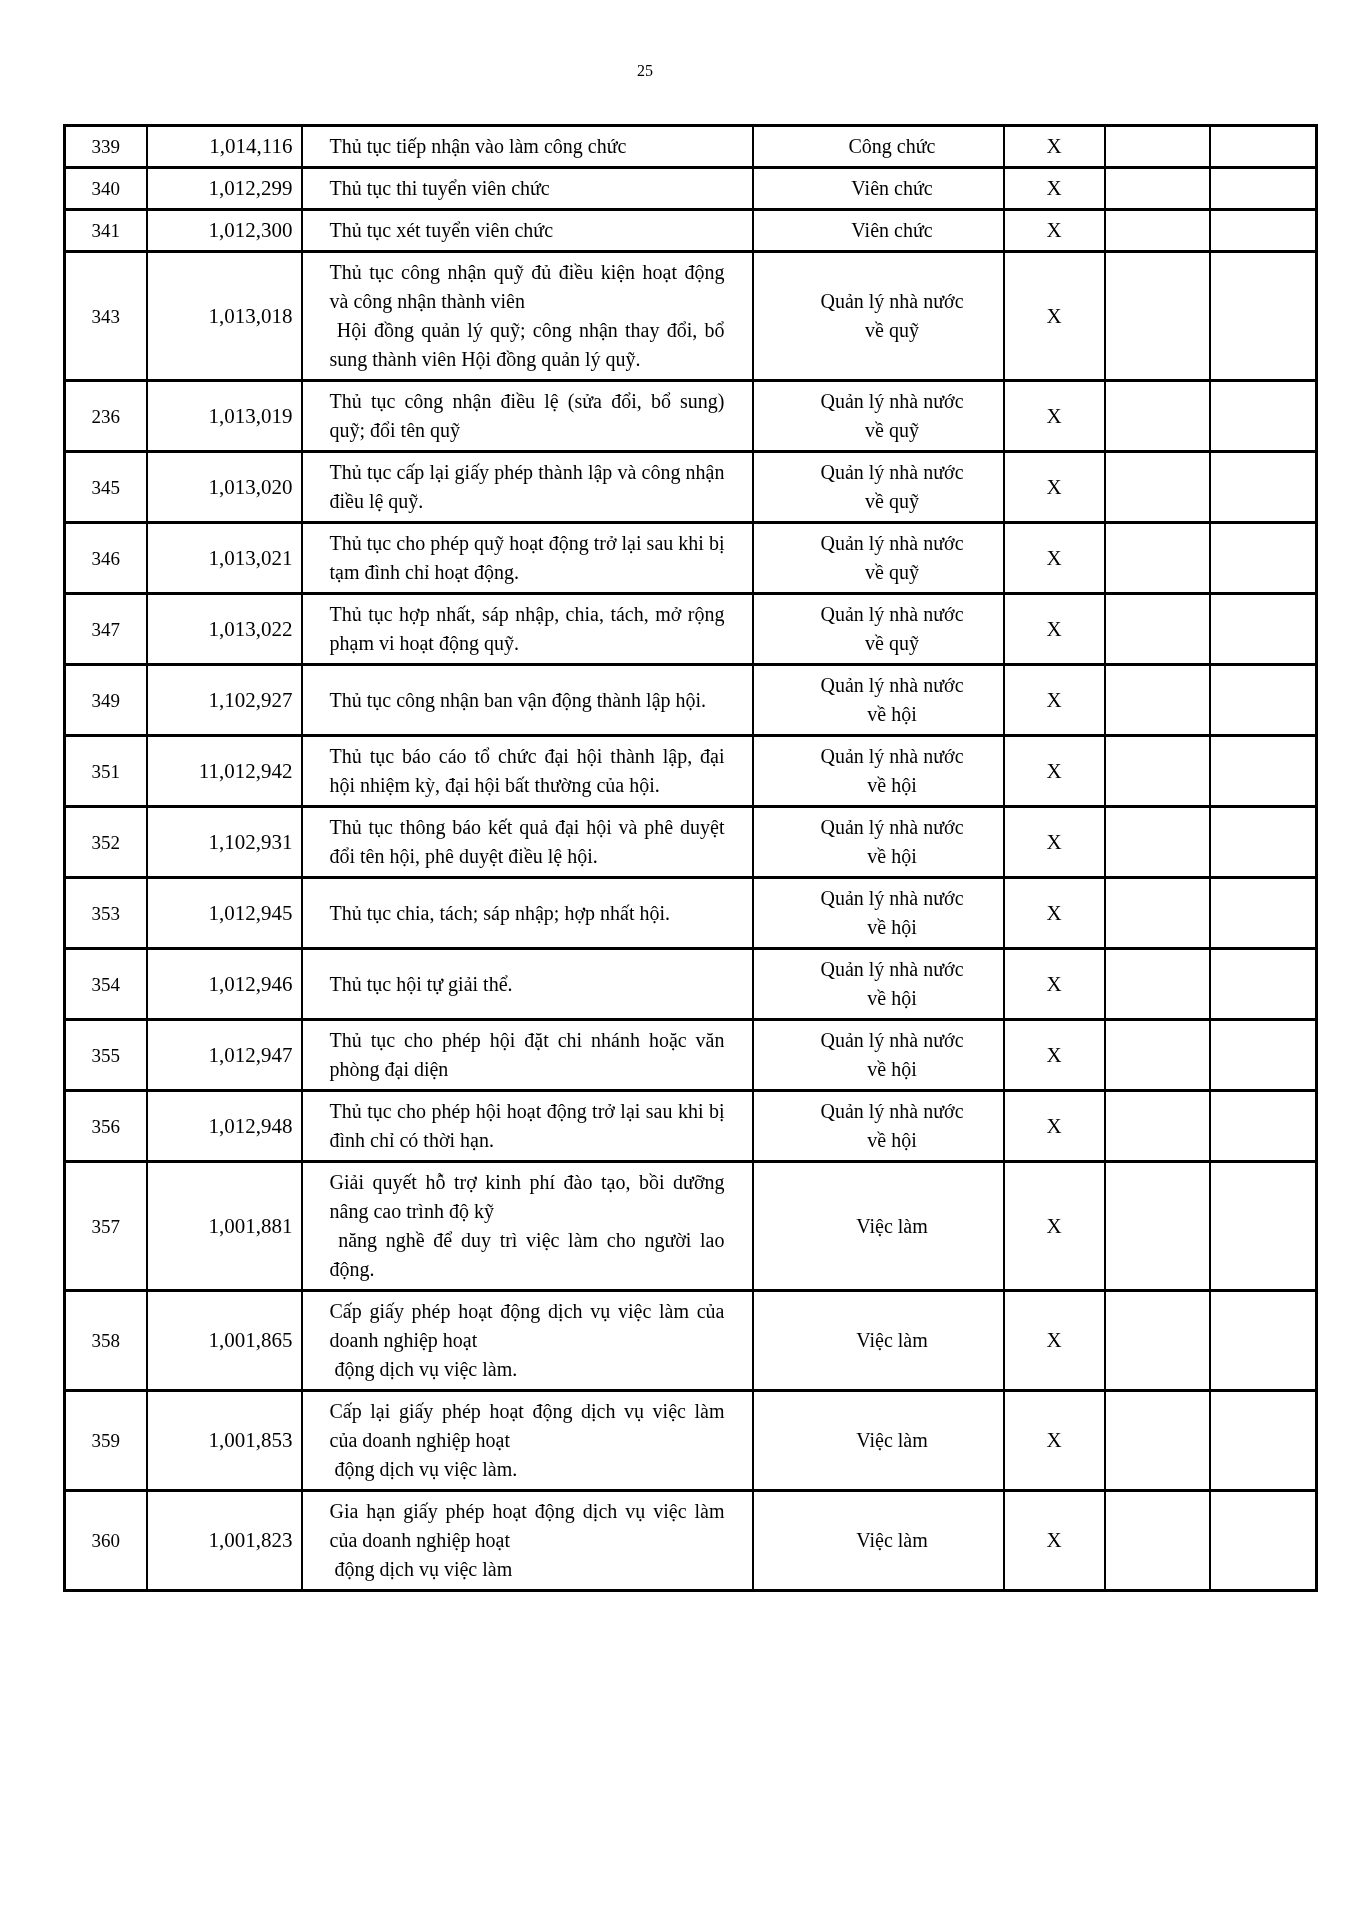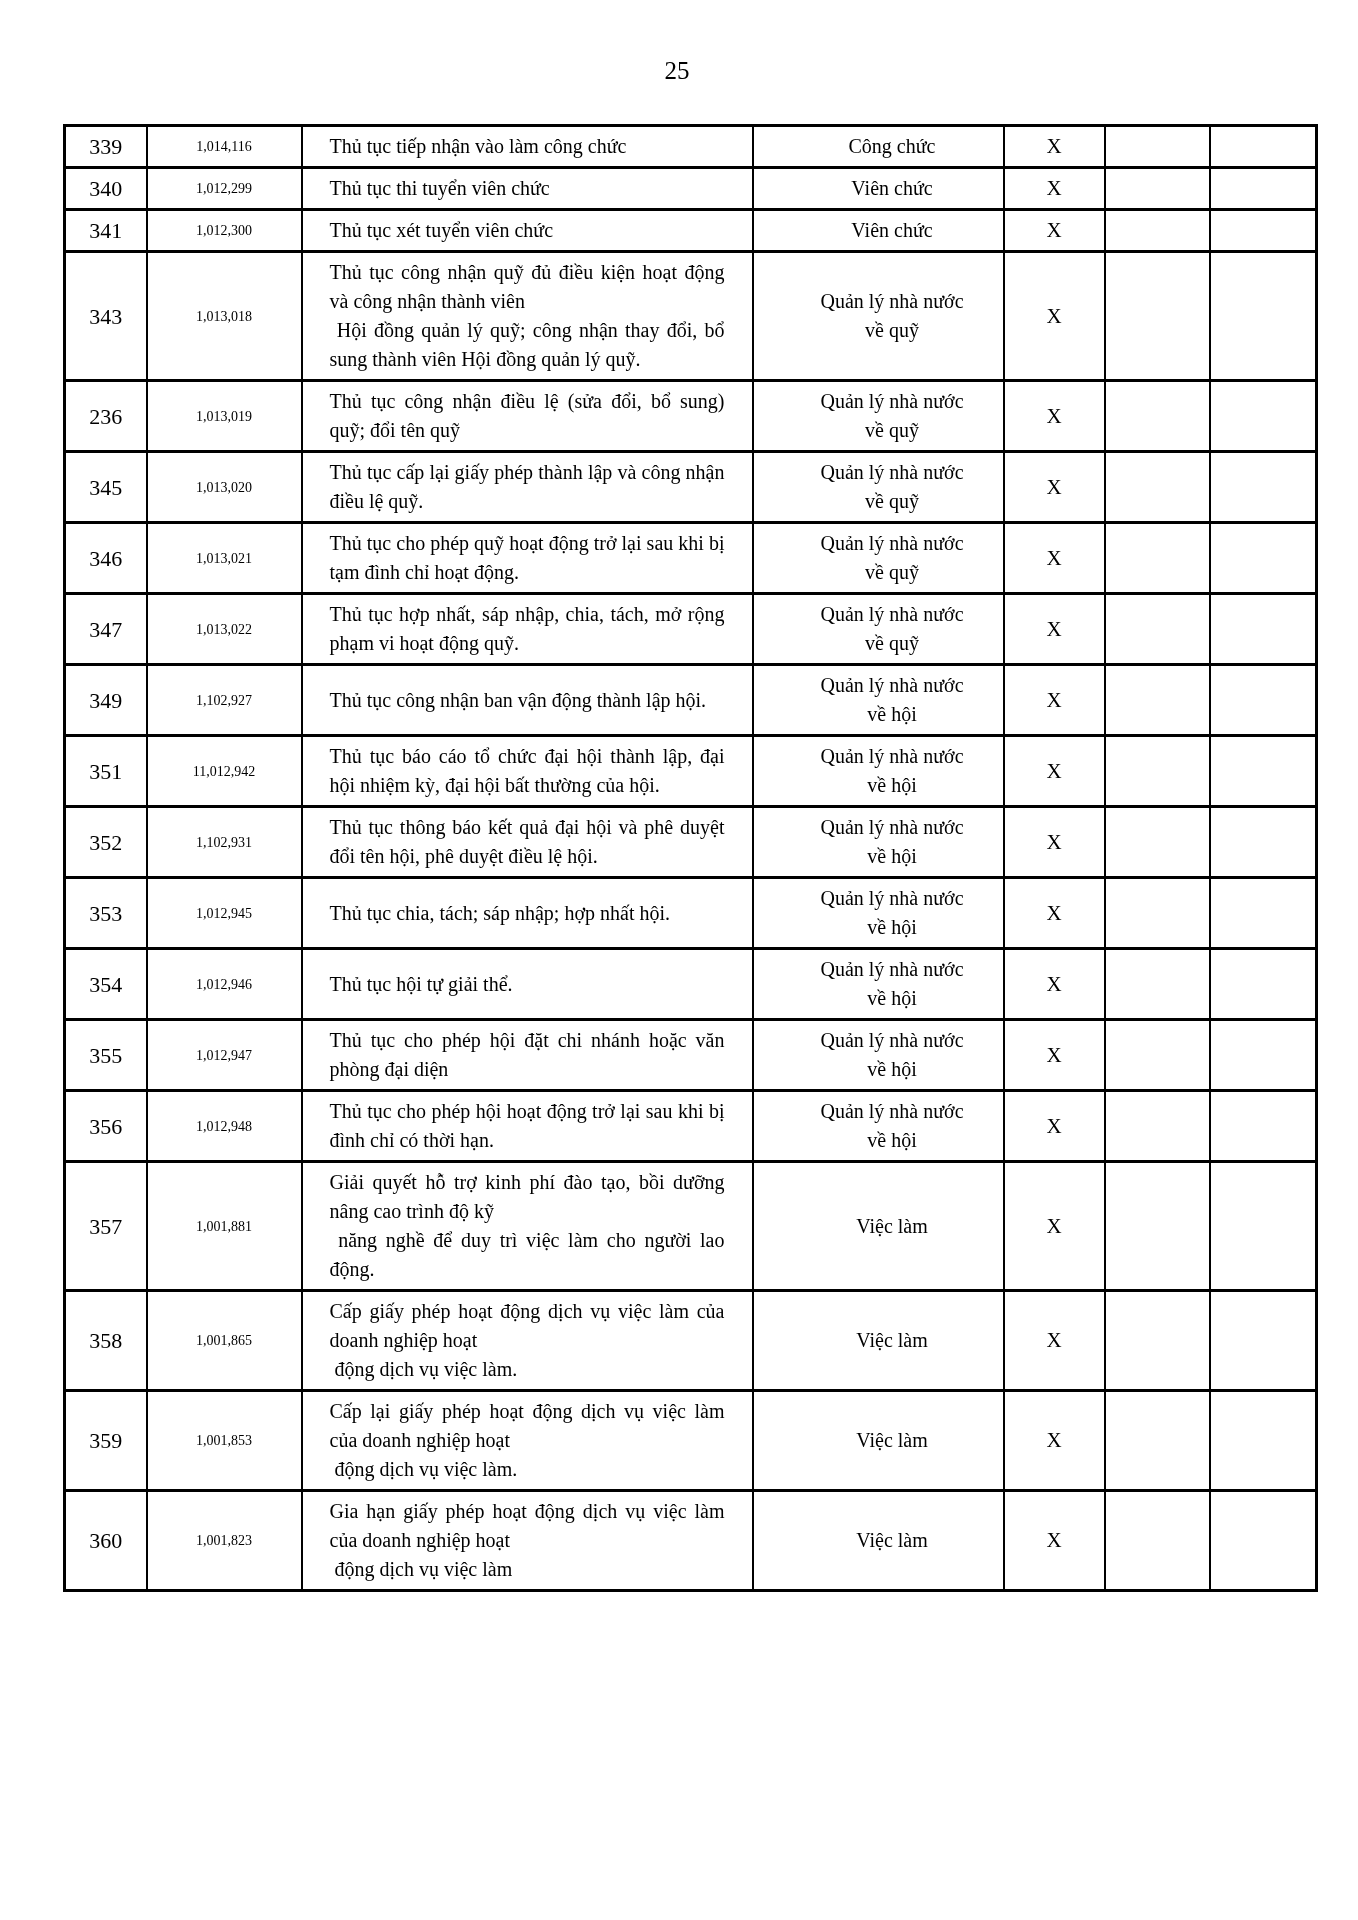--- a/index.html
+++ b/index.html
@@ -6,44 +6,43 @@
   body{
     width:1358px;height:1920px;background:#ffffff;color:#000000;
     font-family:"Liberation Serif", serif;
     -webkit-font-smoothing:antialiased;
     overflow:hidden;
   }
   .page-number{
     width:1290px;
     padding-top:58px;
     text-align:center;
-    font-size:25px;
+    font-size:16px;
     line-height:26px;
-    padding-left:32px;
   }
   table.proc{
     border-collapse:collapse;
     table-layout:fixed;
     width:1252px;
     margin:40px 0 0 63px;
     border:3px solid #000;
   }
   td{
     border-left:2px solid #000;
     border-right:2px solid #000;
     border-top:3px solid #000;
     border-bottom:3px solid #000;
     padding:5px 8px;
     font-size:20px;
     line-height:29px;
     vertical-align:middle;
     overflow:hidden;
   }
-  td.c-stt{text-align:center;font-size:22px;}
-  td.c-code{text-align:center;font-size:14px;}
+  td.c-stt{text-align:center;font-size:19px;}
+  td.c-code{text-align:right;font-size:21px;}
   td.c-name{
     text-align:justify;
     white-space:pre-line;
     padding:5px 27px;
   }
   td.c-field{
     text-align:center;
     white-space:pre-line;
     padding-left:36px;
   }

